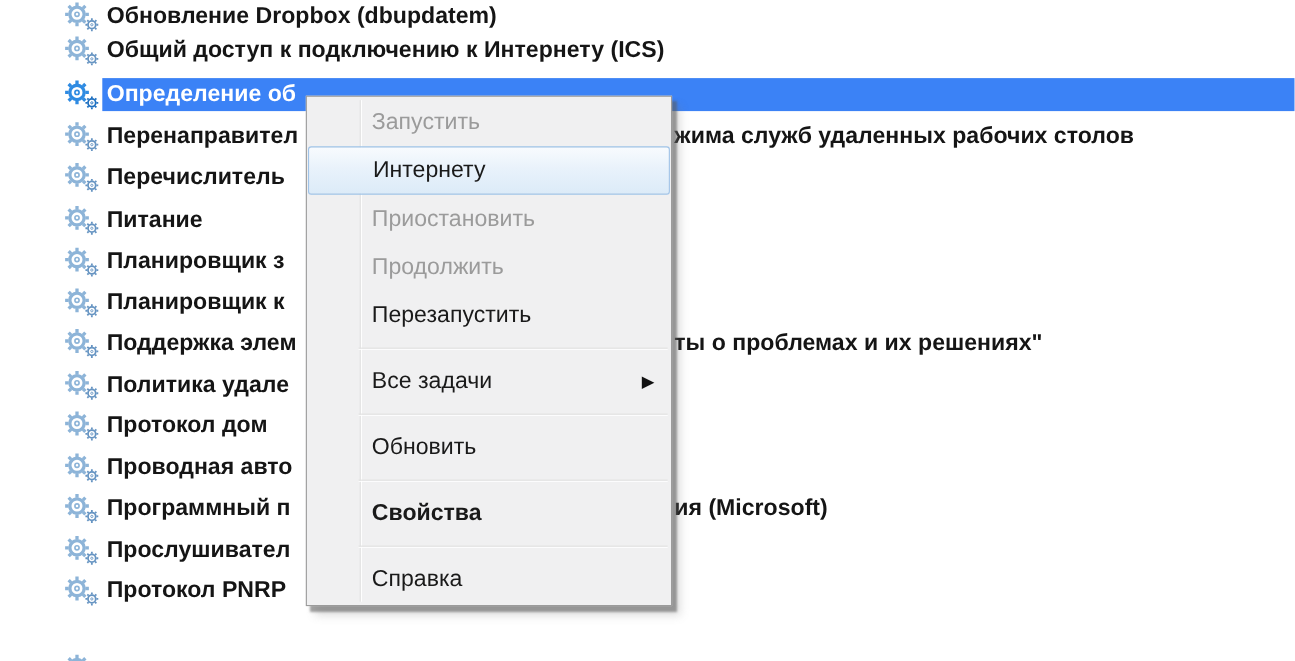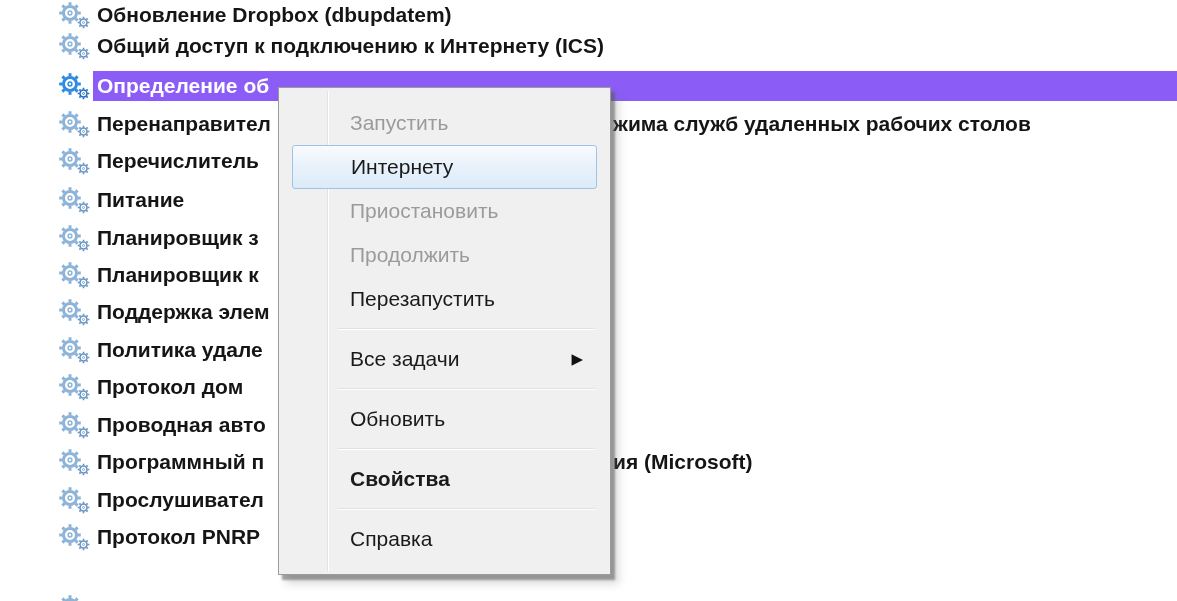--- a/index.html
+++ b/index.html
@@ -8,26 +8,26 @@
 
   
   .row{position:absolute;left:0;width:1177px;height:30px;display:flex;
     font-size:21px;font-weight:600;color:#151515;white-space:nowrap;}
   .gear-icon{position:relative;width:30px;height:28px;margin-left:58px;flex:0 0 auto;}
   .g-big{position:absolute;left:0;top:1px;color:#8db4d8;}
   .g-small{position:absolute;right:-2px;bottom:-1px;color:#6694c2;}
   .row.selected .g-big{color:#2f8be2;}
   .row.selected .g-small{color:#1d6fc0;}
   .row .label{margin-left:5px;padding:0 6px 0 4px;line-height:30px;}
-  .row.selected .label{flex:1 1 auto;background:#8b5cf6;color:#ffffff;}
+  .row.selected .label{flex:1 1 auto;background:#3b82f6;color:#ffffff;}
   .right-frag{position:absolute;left:613px;top:0;line-height:30px;color:#151515;}
 
   
   .menu{position:absolute;left:278px;top:87px;width:333px;box-sizing:border-box;
-    background:#f0f0f1;border:1px solid #9b9b9b;padding:13px;z-index:10;
+    background:#f0f0f1;border:1px solid #9b9b9b;padding:1px;z-index:10;
     box-shadow:4px 5px 2px rgba(90,90,90,.55), 8px 9px 8px rgba(120,120,120,.25);}
   .gutter-line{position:absolute;left:48px;top:3px;bottom:3px;width:1px;background:#e2e2e2;
     box-shadow:1px 0 0 #ffffff;}
   .mi{position:relative;z-index:1;height:44px;box-sizing:border-box;display:flex;align-items:center;
     padding-left:58px;font-size:21px;font-weight:400;color:#1a1a1a;cursor:default;}
   .mi.disabled{color:#9b9b9b;}
   .mi.hover{border:1px solid #9fc3e8;border-radius:3px;
     background:linear-gradient(180deg,#f8fbfe 0%,#e9f2fb 45%,#dcebf8 100%);}
   .mi.bold{font-weight:700;}
   .msep{position:relative;height:16px;}
@@ -144,20 +144,21 @@
   <div class="row" style="top:297px">
     <span class="gear-icon">
         <svg class="g-big" width="24" height="24">
           <use href="#gear"></use>
         </svg>
         <svg class="g-small" width="13" height="13">
           <use href="#gear"></use>
         </svg>
       </span>
     <span class="label">Поддержка элем</span>
+    <span class="right-frag">ты о проблемах и их решениях"</span>
   </div>
   <div class="row" style="top:335px">
     <span class="gear-icon">
         <svg class="g-big" width="24" height="24">
           <use href="#gear"></use>
         </svg>
         <svg class="g-small" width="13" height="13">
           <use href="#gear"></use>
         </svg>
       </span>

